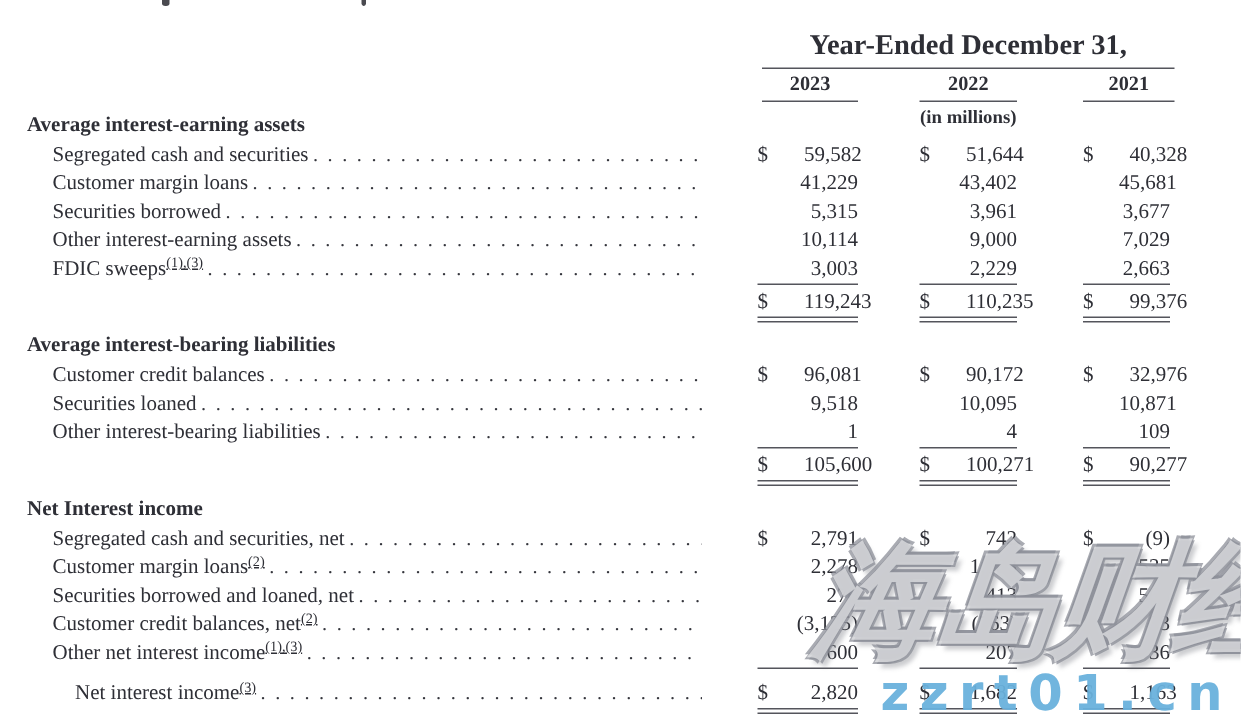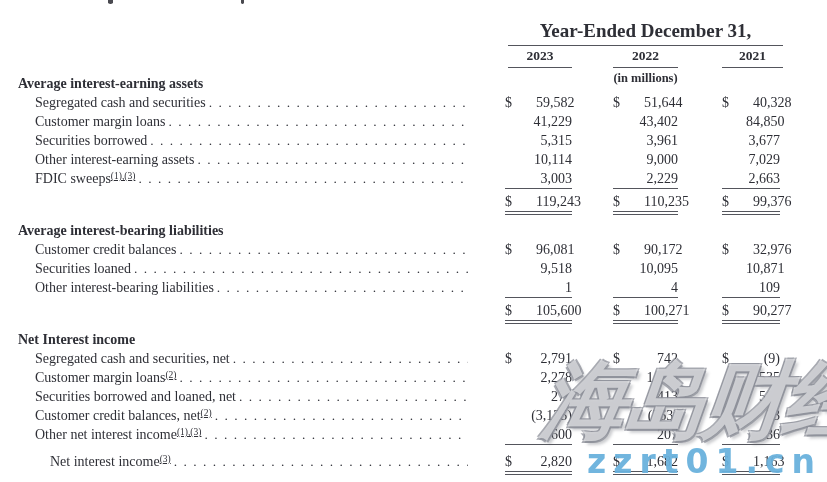--- a/index.html
+++ b/index.html
@@ -136,21 +136,21 @@
       <div class="cell c1">
           <span class="cur"></span>
           <span class="num">41,229</span>
         </div>
       <div class="cell c2">
           <span class="cur"></span>
           <span class="num">43,402</span>
         </div>
       <div class="cell c3">
           <span class="cur"></span>
-          <span class="num">84,850</span>
+          <span class="num">45,681</span>
         </div>
     </div>
 
     <div class="row">
       <div class="lbl ind1">
           <span class="lbl-text">Securities borrowed</span>
           <sup class="lbl-sup"></sup>
           <span class="leader"></span>
         </div>
       <div class="cell c1">

